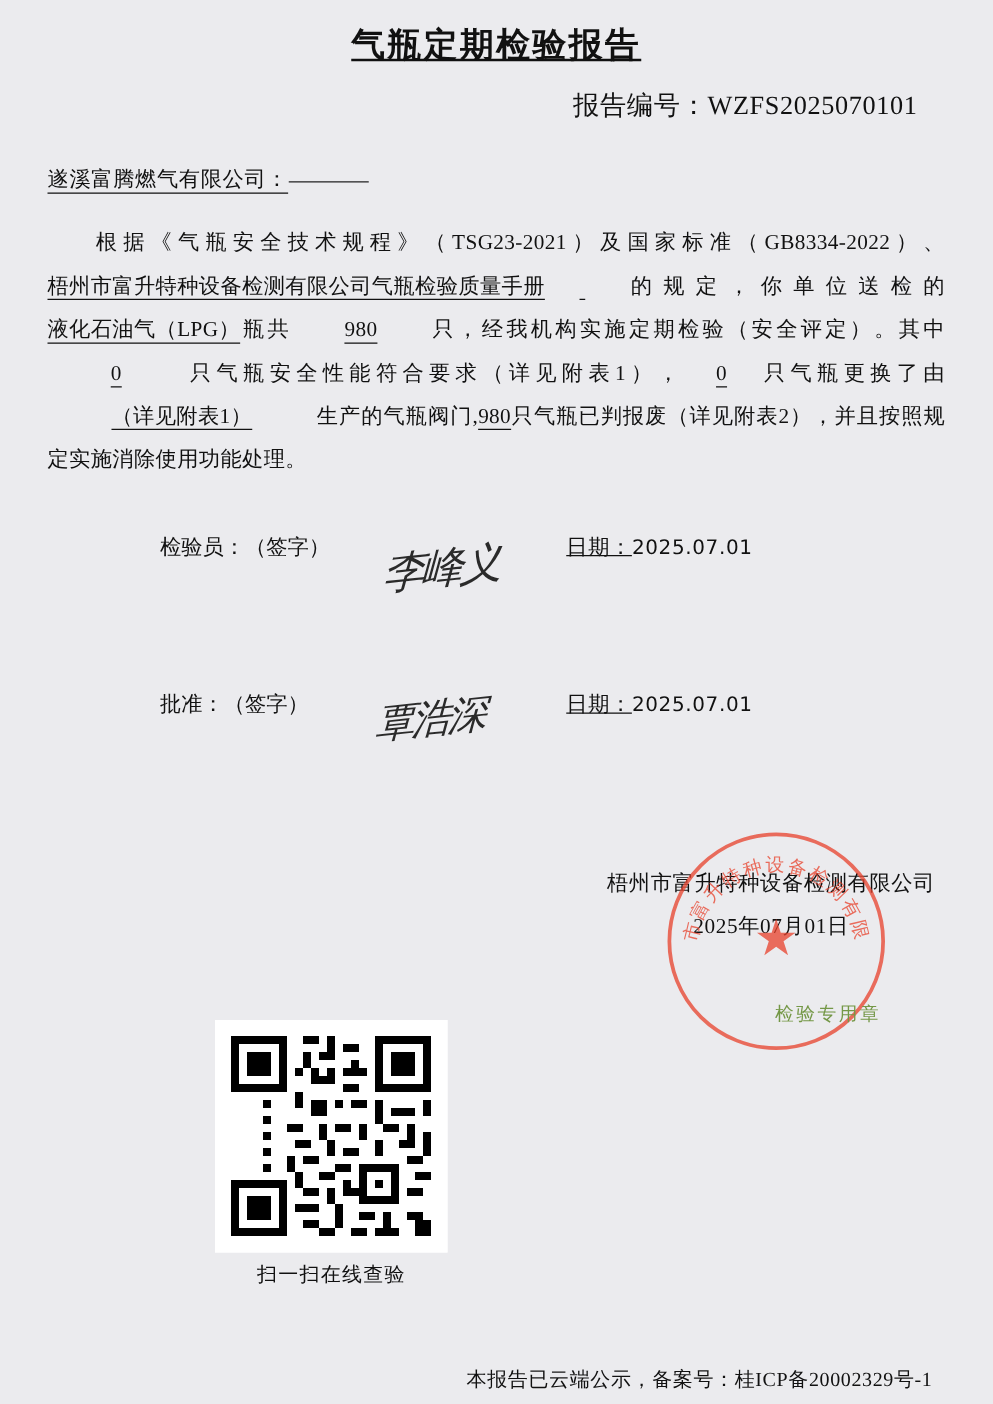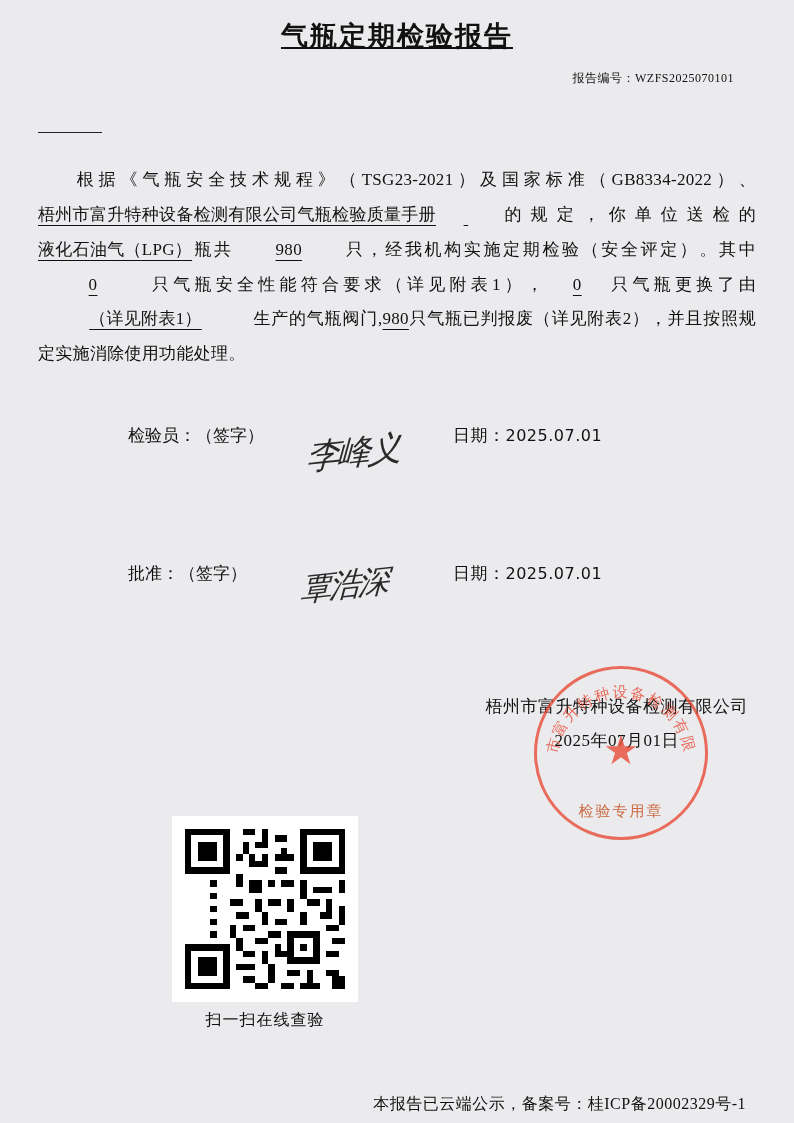--- a/index.html
+++ b/index.html
@@ -26,21 +26,21 @@
     text-align: center;
     font-size: 27px;
     font-weight: bold;
     letter-spacing: 2px;
     margin-top: 18px;
     font-family: "Liberation Sans", "DejaVu Sans", sans-serif;
     text-decoration: underline;
   }
   .report-no {
     text-align: right;
-    font-size: 12px;
+    font-size: 21px;
     margin-top: 16px;
     padding-right: 22px;
     letter-spacing: 0.5px;
   }
   .recipient {
     margin-top: 34px;
     font-size: 17px;
     letter-spacing: 0.5px;
   }
   .recipient .name {
@@ -75,41 +75,42 @@
     text-underline-offset: 5px;
     text-decoration-thickness: 1px;
     text-align: center;
   }
   .w60 { min-width: 60px; }
   .w110 { min-width: 110px; }
   .w150 { min-width: 150px; }
   .w215 { min-width: 215px; }
 
   .sign-block {
-    margin-top: 52px;
+    margin-top: 40px;
     font-size: 17px;
     position: relative;
     height: 86px;
   }
   .sign-block .label {
     position: absolute;
     left: 90px;
     top: 0;
   }
   .sign-block .date {
     position: absolute;
     left: 415px;
     top: 0;
     letter-spacing: 0.5px;
     font-family: "DejaVu Sans", sans-serif;
     font-size: 16px;
   }
   .sign-block .date .lbl {
     font-family: "Liberation Serif", serif;
     font-size: 17px;
+    text-decoration: underline;
   }
   .handwriting {
     position: absolute;
     left: 268px;
     top: 6px;
     font-family: "DejaVu Serif", serif;
     font-style: italic;
     font-size: 34px;
     color: #1a1a1a;
     transform: rotate(-6deg) skewX(-8deg);
@@ -149,22 +150,22 @@
     transform: translate(-50%, -56%);
     color: #e8412b;
     font-size: 40px;
     line-height: 1;
   }
   .stamp .stamp-bottom {
     position: absolute;
     left: 0;
     right: 0;
     bottom: 16px;
-    text-align: center;
-    color: #c2410c;
+    text-align: right;
+    color: #4d7c0f;
     font-size: 15px;
     letter-spacing: 2px;
     font-family: Liberation Serif, serif;
   }
   .stamp .arc {
     position: absolute;
     left: 0; top: 0;
     width: 168px; height: 168px;
   }
   .stamp .arc text {
@@ -210,21 +211,21 @@
 
 <div class="page">
 
   <div class="title">气瓶定期检验报告</div>
 
   <div class="report-no">
     <span>报告编号：</span><span>WZFS2025070101</span>
   </div>
 
   <div class="recipient">
-    <span class="tail-rule"></span>
+    <span class="name">遂溪富腾燃气有限公司：</span><span class="tail-rule"></span>
   </div>
 
   <div class="body-text">
     <span class="indent"></span><span>根据《气瓶安全技术规程》（TSG23-2021）及国家标准（GB8334-2022）、</span><span class="ul-pad w215">梧州市富升特种设备检测有限公司气瓶检验质量手册</span><span class="ul-pad w60">&nbsp;</span><span>的规定，你单位送检的</span><span class="ul-pad w150">液化石油气（LPG）</span><span>瓶共</span><span class="ul-pad w110">980</span><span>只，经我机构实施定期检验（安全评定）。其中</span><span class="ul-pad w110">0</span><span>只气瓶安全性能符合要求（详见附表1），</span><span class="ul-pad w60">0</span><span>只气瓶更换了由</span><span class="ul-pad w215">（详见附表1）</span><span>生产的气瓶阀门,</span><span class="ul">980</span><span>只气瓶已判报废（详见附表2），并且按照规定实施消除使用功能处理。</span>
   </div>
 
   <div class="sign-block inspector">
     <span class="label">检验员：（签字）</span>
     <span class="handwriting">李峰义</span>
     <span class="date"><span class="lbl">日期：</span><span>2025.07.01</span></span>

